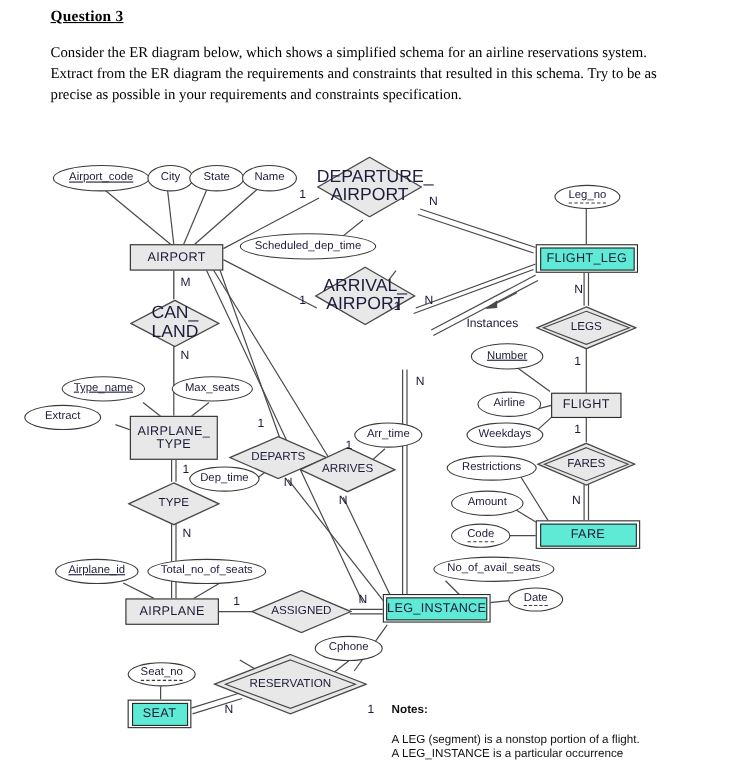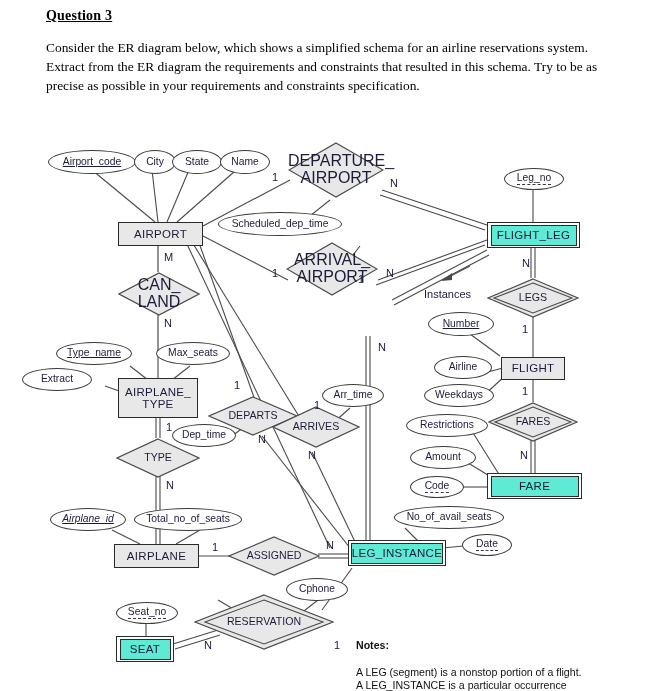--- a/index.html
+++ b/index.html
@@ -342,21 +342,21 @@
       </div>
 
     <div class="node attr" style="left:172px;top:296px;width:64px;height:23px;">
       <span class="lbl">Dep_time</span>
       </div>
 
     <div class="node attr" style="left:322px;top:256px;width:62px;height:23px;">
       <span class="lbl">Arr_time</span>
       </div>
 
-    <div class="node attr key" style="left:50px;top:380px;width:76px;height:23px;font-style:italic;">
+    <div class="node attr key" style="left:50px;top:380px;width:76px;height:23px;">
       <span class="lbl">Airplane_id</span>
       </div>
 
     <div class="node attr" style="left:134px;top:380px;width:108px;height:23px;">
       <span class="lbl">Total_no_of_seats</span>
       </div>
 
     <div class="node attr" style="left:394px;top:378px;width:110px;height:23px;">
       <span class="lbl">No_of_avail_seats</span>
       </div>

